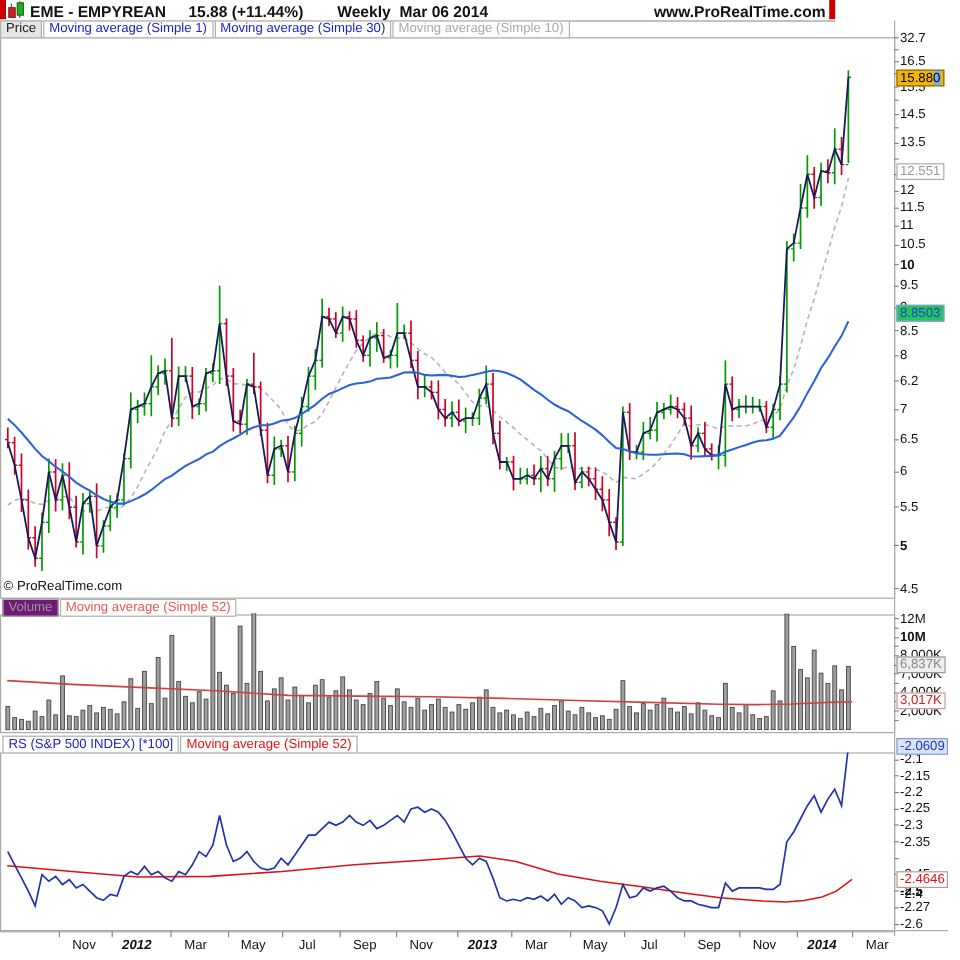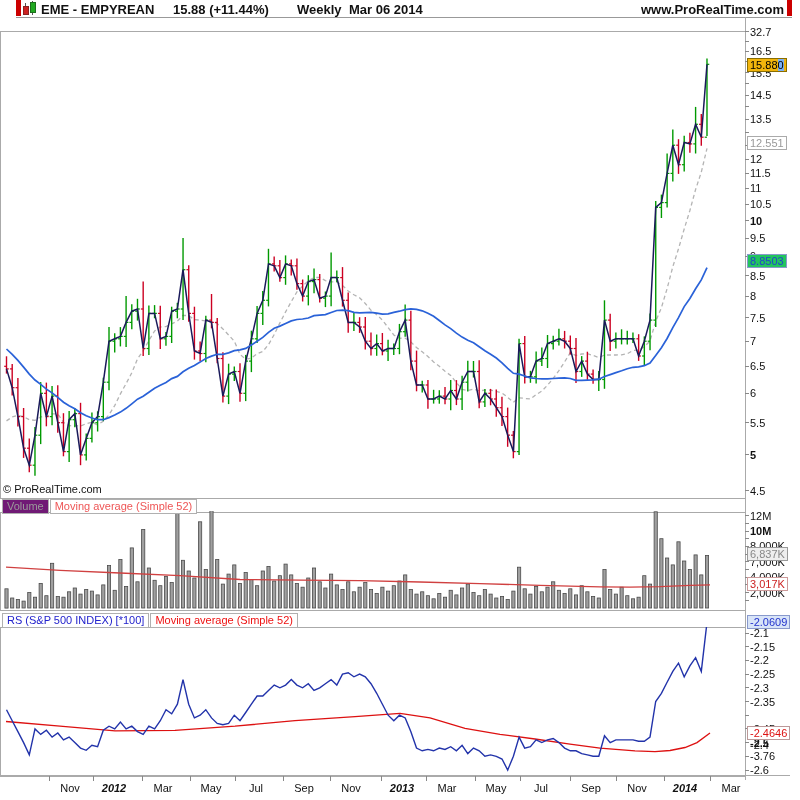--- a/index.html
+++ b/index.html
@@ -1,19 +1,19 @@
 <!DOCTYPE html>
 <html><head>
 <meta charset="utf-8">
 <style>
   html,body{margin:0;padding:0;background:#fff;width:800px;height:800px;overflow:hidden;
             font-family:"Liberation Sans","DejaVu Sans",sans-serif;}
   #app{position:relative;width:800px;height:800px;background:#fff;}
   
-  #header{position:absolute;left:16px;top:0;width:776px;height:17px;background:#fff;border-bottom:1px solid #999;}
+  #header{position:absolute;left:0;top:0;width:696px;height:17px;background:#fff;border-bottom:1px solid #999;}
   .corner-sq{position:absolute;top:0;width:5px;height:16px;background:#cc0000;}
   #sq-left{left:0;} #sq-right{right:0;}
   #title-icon{position:absolute;left:6px;top:1px;width:14px;height:15px;}
   #title-icon .wick{position:absolute;width:1px;background:#555;}
   #ti-red{position:absolute;left:1px;top:5px;width:4px;height:7px;background:#cc2222;border:1px solid #882222;}
   #ti-green{position:absolute;left:8px;top:1px;width:4px;height:9px;background:#22aa22;border:1px solid #1d6f1d;}
   .hdr-txt{position:absolute;top:2px;font-size:13px;font-weight:bold;color:#111;white-space:nowrap;}
   #hdr-symbol{left:25px;} #hdr-price{left:157px;} #hdr-tf{left:281px;} #hdr-date{left:333px;}
   #hdr-site{right:8px;}
   
@@ -66,20 +66,26 @@
       <div id="ti-red"></div>
         <div id="ti-green"></div>
     </div>
     <span class="hdr-txt" id="hdr-symbol">EME - EMPYREAN</span>
     <span class="hdr-txt" id="hdr-price">15.88 (+11.44%)</span>
     <span class="hdr-txt" id="hdr-tf">Weekly</span>
     <span class="hdr-txt" id="hdr-date">Mar 06 2014</span>
     <span class="hdr-txt" id="hdr-site">www.ProRealTime.com</span>
   </div>
 
+  <div class="legend-row" style="top:17px;">
+    <span class="lg-item lg-tab">Price</span>
+    <span class="lg-item lg-blue">Moving average (Simple 1)</span>
+    <span class="lg-item lg-blue">Moving average (Simple 30)</span>
+    <span class="lg-item lg-dim">Moving average (Simple 10)</span>
+  </div>
 
   <div class="pane" id="price-pane"></div>
   <div class="pane" id="vol-pane"></div>
   <div class="pane" id="rs-pane"></div>
   <div id="axis-vline"></div>
   <div id="xaxis-line"></div>
 
   <div id="copyright">© ProRealTime.com</div>
 
   <div class="legend-row" style="top:499px;left:2px;">
@@ -656,21 +662,21 @@
       <div class="ax-label" style="left: 750px; top: 145.2px;">12.5</div>
       <div class="ax-label" style="left: 750px; top: 159px;">12</div>
       <div class="ax-label" style="left: 750px; top: 173.4px;">11.5</div>
       <div class="ax-label" style="left: 750px; top: 188.4px;">11</div>
       <div class="ax-label" style="left: 750px; top: 204.2px;">10.5</div>
       <div class="ax-label ax-bold" style="left: 750px; top: 220.7px;">10</div>
       <div class="ax-label" style="left: 750px; top: 238px;">9.5</div>
       <div class="ax-label" style="left: 750px; top: 256.3px;">9</div>
       <div class="ax-label" style="left: 750px; top: 275.6px;">8.5</div>
       <div class="ax-label" style="left: 750px; top: 296.1px;">8</div>
-      <div class="ax-label" style="left: 750px; top: 317.9px;">7.5</div>
+      <div class="ax-label" style="left: 750px; top: 317.9px;">6.2</div>
       <div class="ax-label" style="left: 750px; top: 341.2px;">7</div>
       <div class="ax-label" style="left: 750px; top: 366.3px;">6.5</div>
       <div class="ax-label" style="left: 750px; top: 393.3px;">6</div>
       <div class="ax-label" style="left: 750px; top: 422.7px;">5.5</div>
       <div class="ax-label ax-bold" style="left: 750px; top: 454.9px;">5</div>
       <div class="ax-label" style="left: 750px; top: 490.5px;">4.5</div>
       <div class="tick" style="left: 745px; top: 599.8px;"></div>
       <div class="tick" style="left: 745px; top: 592.1px;"></div>
       <div class="tick" style="left: 745px; top: 584.4px;"></div>
       <div class="tick" style="left: 745px; top: 576.7px;"></div>
@@ -701,21 +707,21 @@
       <div class="tick" style="left: 745px; top: 632.5px;"></div>
       <div class="ax-label" style="left: 750px; top: 633px;">-2.1</div>
       <div class="ax-label" style="left: 750px; top: 646.7px;">-2.15</div>
       <div class="ax-label" style="left: 750px; top: 660.4px;">-2.2</div>
       <div class="ax-label" style="left: 750px; top: 674.1px;">-2.25</div>
       <div class="ax-label" style="left: 750px; top: 687.8px;">-2.3</div>
       <div class="ax-label" style="left: 750px; top: 701.5px;">-2.35</div>
       <div class="ax-label" style="left: 750px; top: 745px;">-2.4</div>
       <div class="ax-label" style="left: 750px; top: 728.9px;">-2.45</div>
       <div class="ax-label ax-bold" style="left: 750px; top: 742.6px;">-2.5</div>
-      <div class="ax-label" style="left: 750px; top: 756.3px;">-3.76</div>
+      <div class="ax-label" style="left: 750px; top: 756.3px;">-2.27</div>
       <div class="ax-label" style="left: 750px; top: 770px;">-2.6</div>
     </div>
   <div id="xaxis-layer">
       <div class="xtick" style="left: 49px; top: 776px;"></div>
       <div class="month-label" style="left: 49px;">Nov</div>
       <div class="xtick" style="left: 93px; top: 776px;"></div>
       <div class="month-label month-bold" style="left: 93px;">2012</div>
       <div class="xtick" style="left: 142px; top: 776px;"></div>
       <div class="month-label" style="left: 142px;">Mar</div>
       <div class="xtick" style="left: 190px; top: 776px;"></div>

